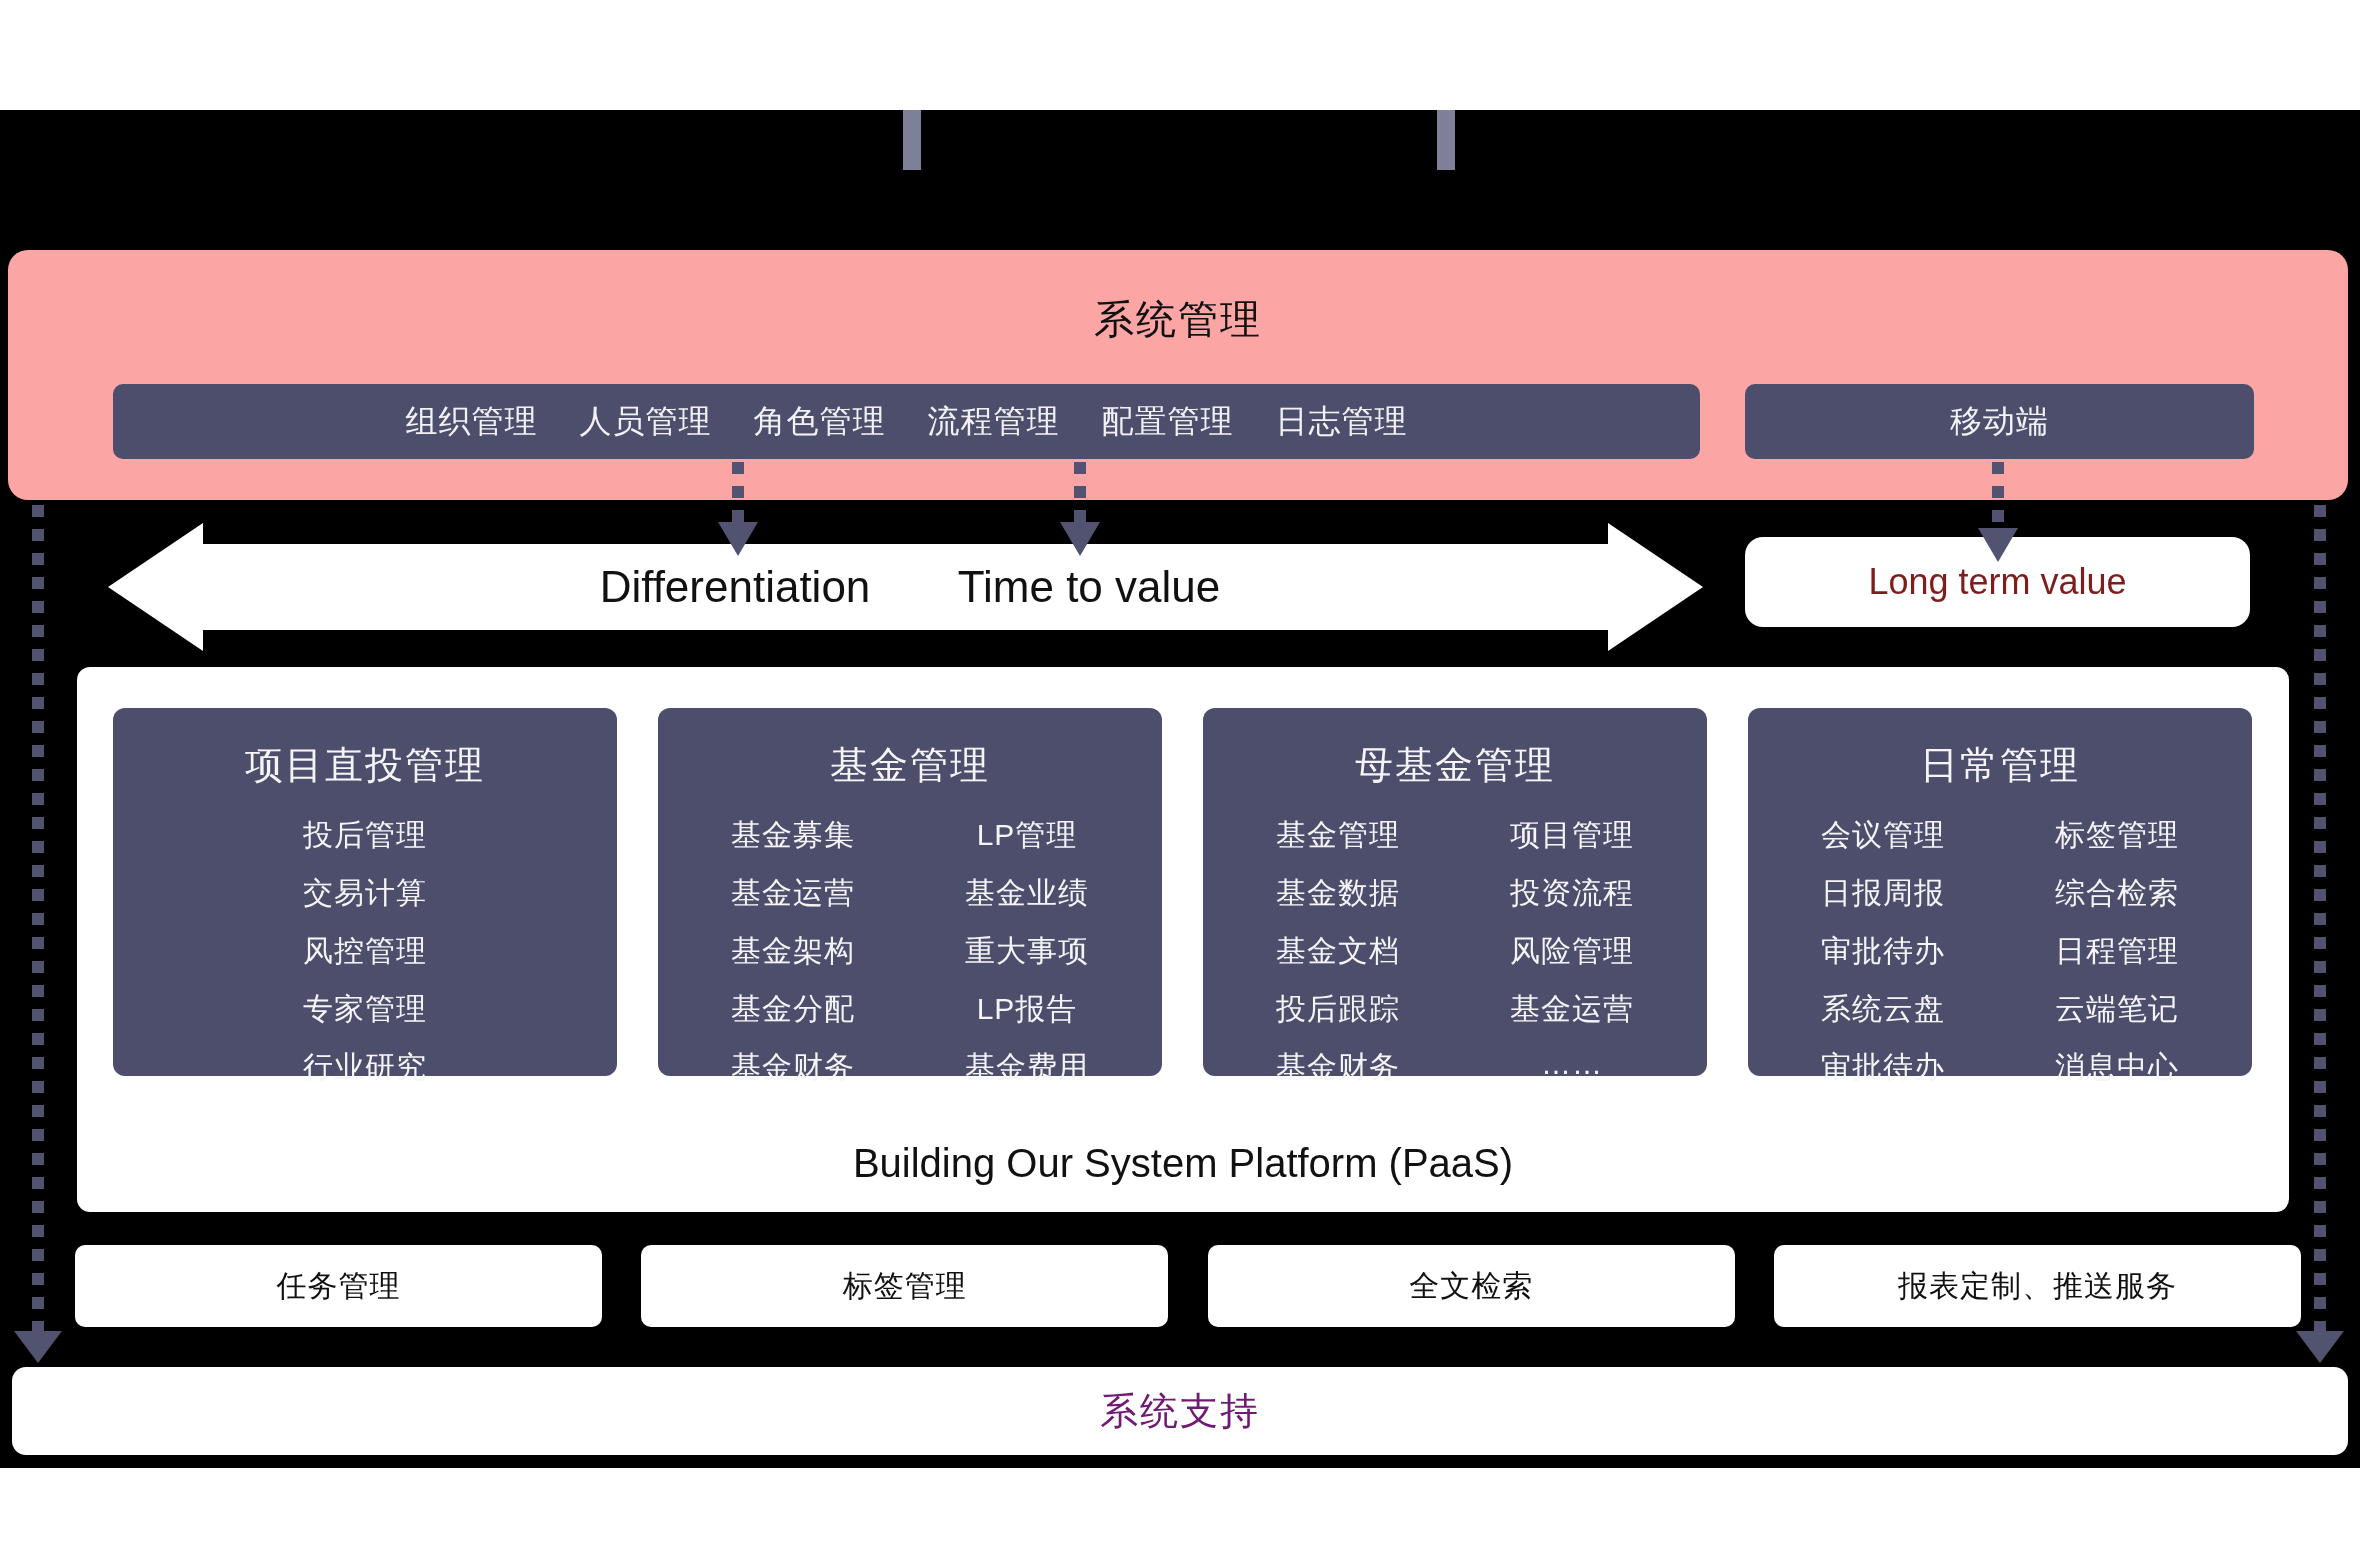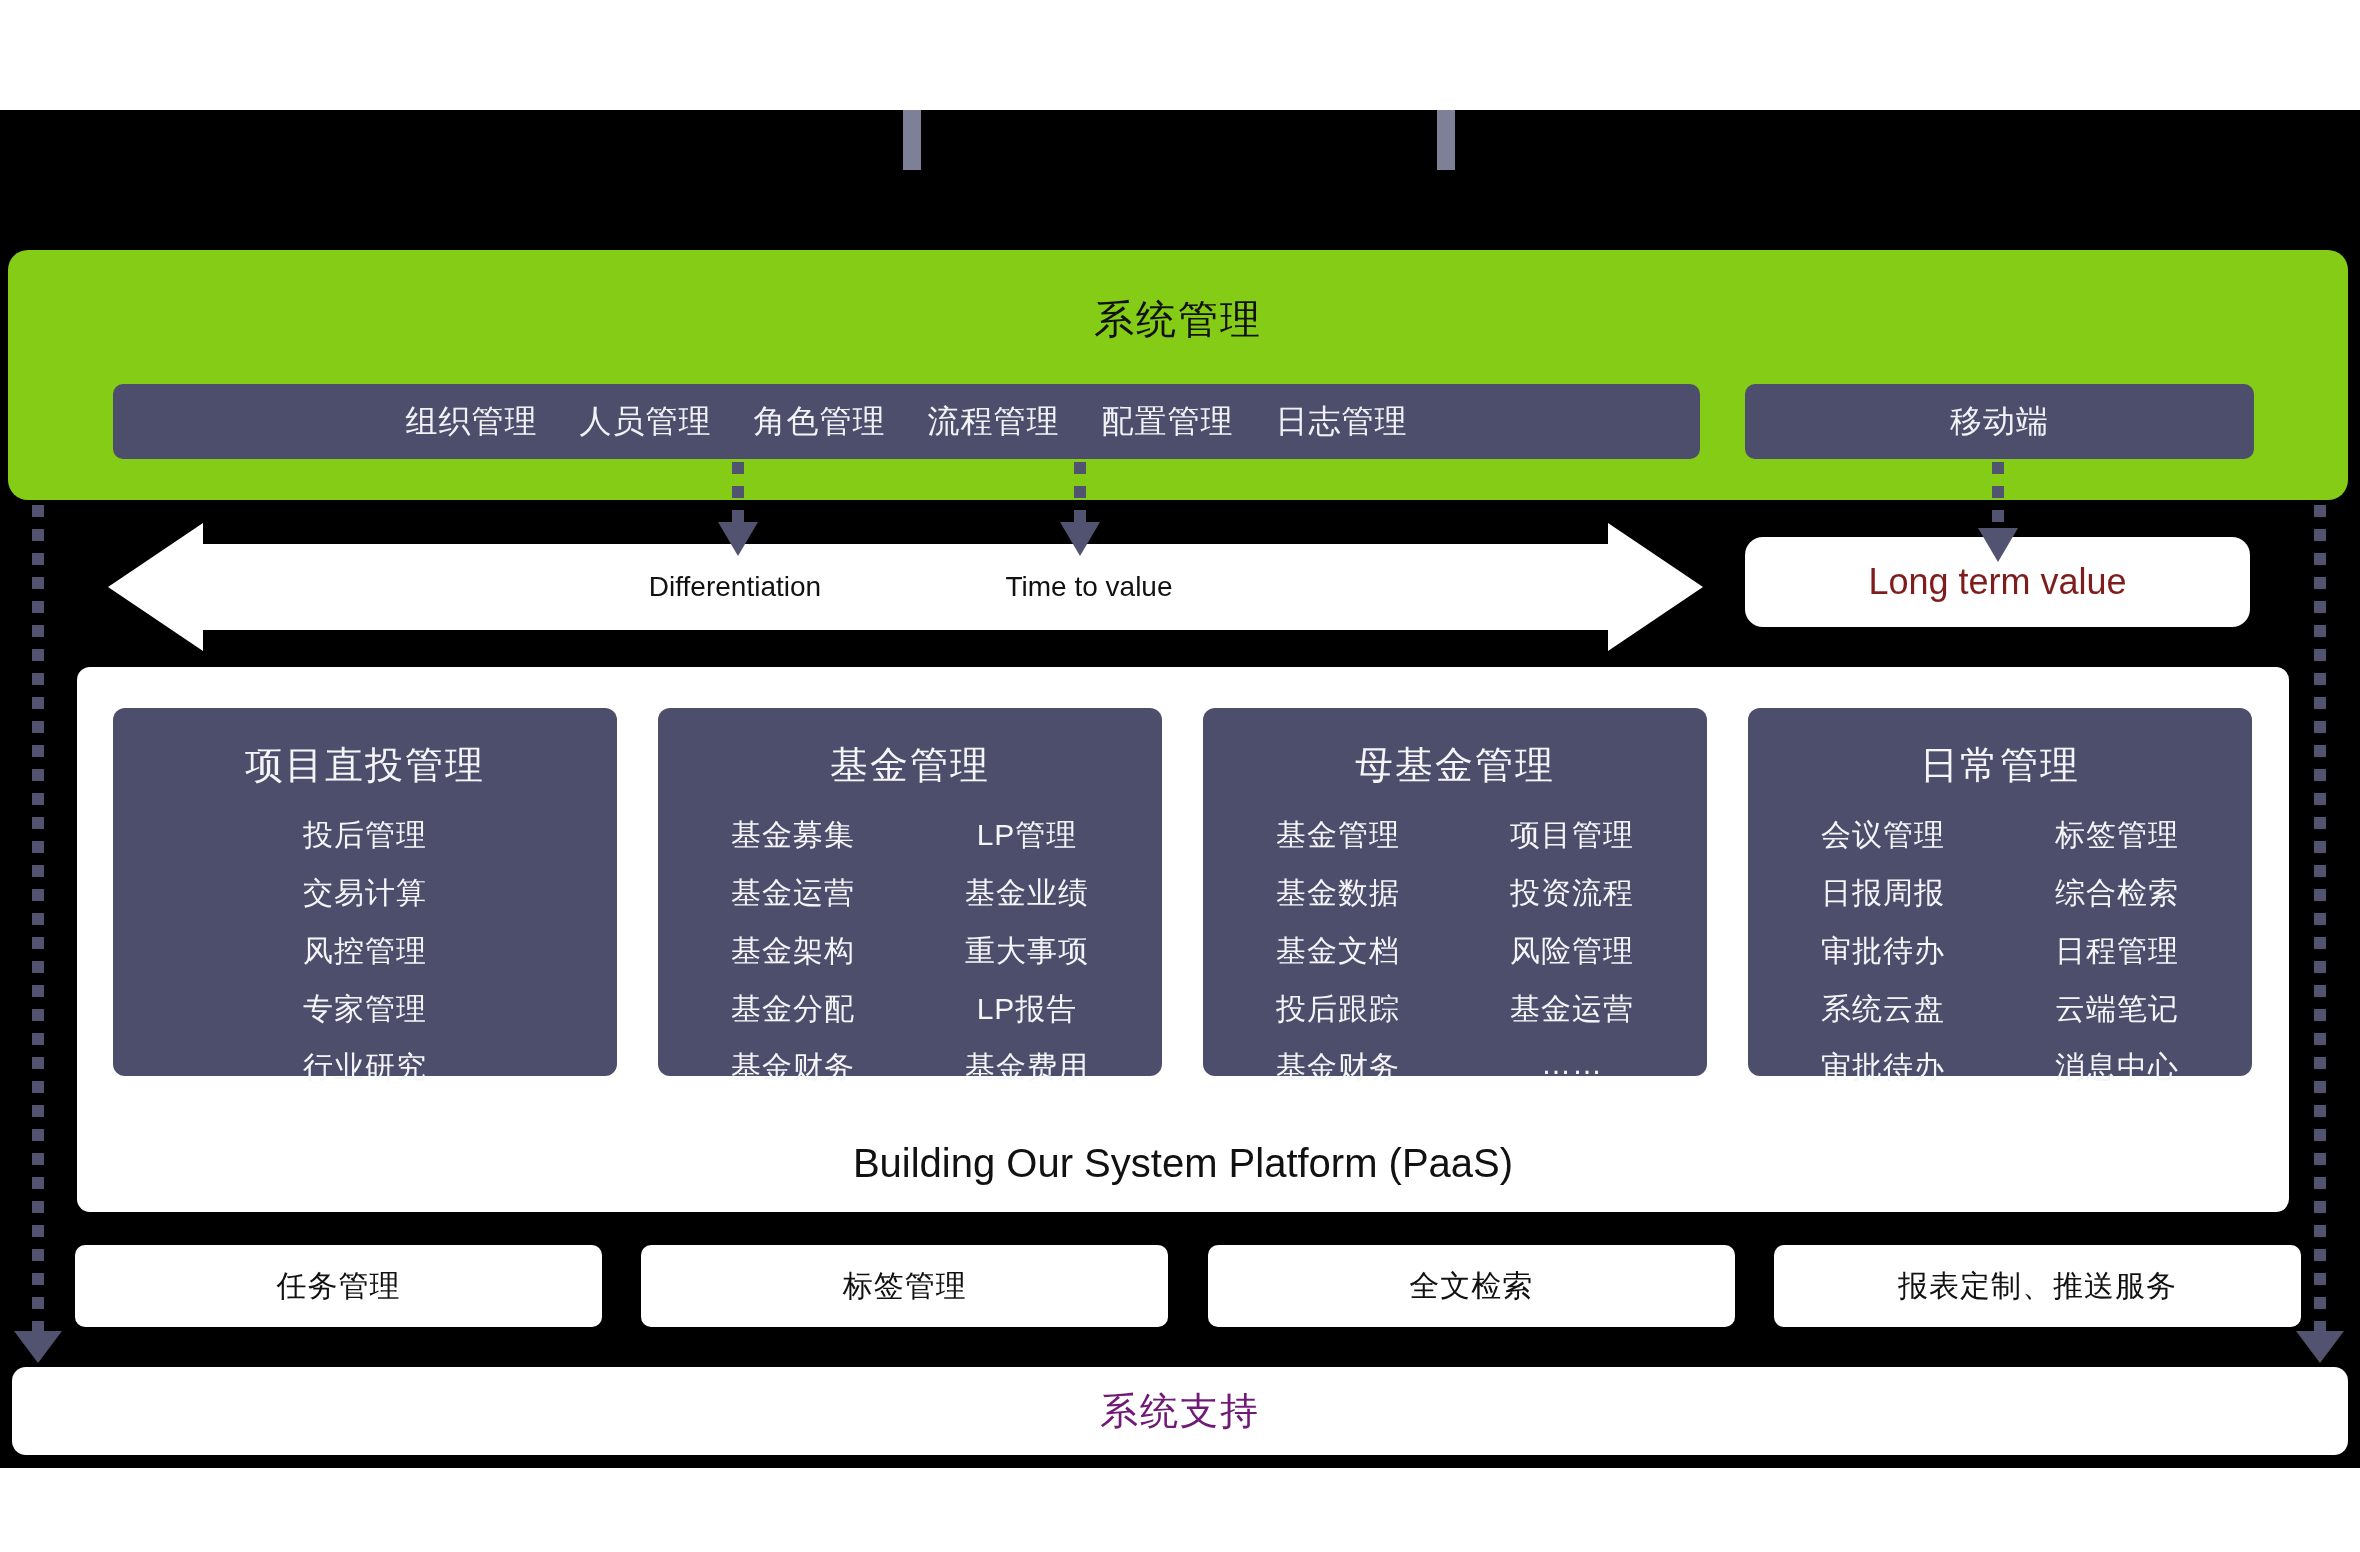--- a/index.html
+++ b/index.html
@@ -4,39 +4,39 @@
 <style>
   * { margin:0; padding:0; box-sizing:border-box; }
   body { background:#fff; font-family:"Liberation Sans","DejaVu Sans",sans-serif; }
   .canvas { position:relative; width:2360px; height:1552px; background:#fff; overflow:hidden; }
 
   .black-band { position:absolute; left:0; top:110px; width:2360px; height:1358px; background:#000; }
 
   .stub { position:absolute; width:18px; height:60px; top:110px; }
 
   
-  .panel-a { position:absolute; left:8px; top:250px; width:2340px; height:250px; background:#84cc16; border-radius:20px; }
+  .panel-a { position:absolute; left:8px; top:250px; width:2340px; height:250px; background:#fca5a5; border-radius:20px; }
   .panel-a-title { position:absolute; left:0; right:0; top:42px; text-align:center; font-size:40px; color:#111; letter-spacing:2px; }
   .menu-bar { position:absolute; left:105px; top:134px; width:1587px; height:75px; border-radius:10px;
               display:flex; align-items:center; justify-content:center; gap:42px; }
   .menu-item { font-size:32px; color:#f2f2f6; letter-spacing:1px; }
   .mobile-bar { position:absolute; left:1737px; top:134px; width:509px; height:75px; border-radius:10px;
                 display:flex; align-items:center; justify-content:center; font-size:32px; color:#f2f2f6; letter-spacing:1px; }
 
   
   .vdots { position:absolute; width:12px; z-index:6; }
   .arrow-down { position:absolute; width:0; height:0; z-index:6;
                 border-left:20px solid transparent; border-right:20px solid transparent; }
   .arrow-down.big { border-left:24px solid transparent; border-right:24px solid transparent; }
 
   
   .big-arrow { position:absolute; left:108px; top:523px; width:1595px; height:128px; background:#fff; z-index:4;
     clip-path:polygon(0 64px, 95px 0, 95px 21px, 1500px 21px, 1500px 0, 1595px 64px,
                       1500px 128px, 1500px 107px, 95px 107px, 95px 128px); }
-  .arrow-label { position:absolute; top:50%; transform:translate(-50%,-50%); font-size:28px; color:#111; white-space:nowrap; }
+  .arrow-label { position:absolute; top:50%; transform:translate(-50%,-50%); font-size:44px; color:#111; white-space:nowrap; }
   .ltv-box { position:absolute; left:1745px; top:537px; width:505px; height:90px; background:#fff; border-radius:18px; z-index:4;
              display:flex; align-items:center; justify-content:center; font-size:36px; color:#7f1d1d; }
 
   
   .panel-b { position:absolute; left:77px; top:667px; width:2212px; height:545px; background:#fff; border-radius:13px; }
   .modules { position:absolute; left:36px; top:41px; display:flex; gap:41px; }
   .module { width:504px; height:368px; border-radius:12px; color:#f5f5f8; }
   .module-title { text-align:center; margin-top:32px; font-size:38px; letter-spacing:2px; }
   .module-cols { display:flex; margin-top:24px; padding:0 18px; }
   .module-col { flex:1; display:flex; flex-direction:column; align-items:center; gap:17px; font-size:30px; letter-spacing:1px; }

